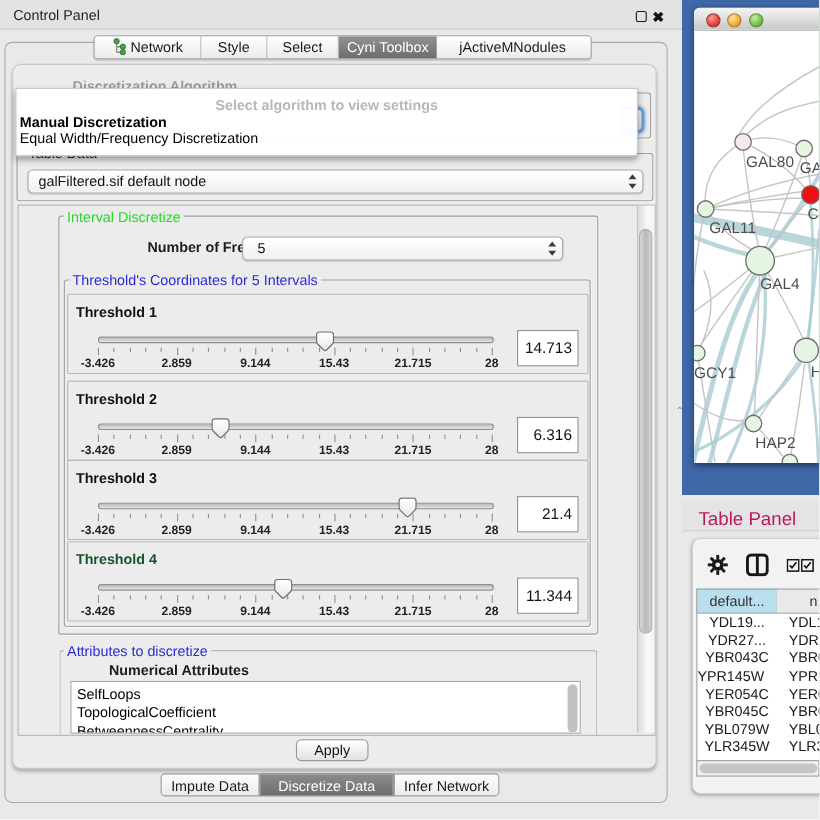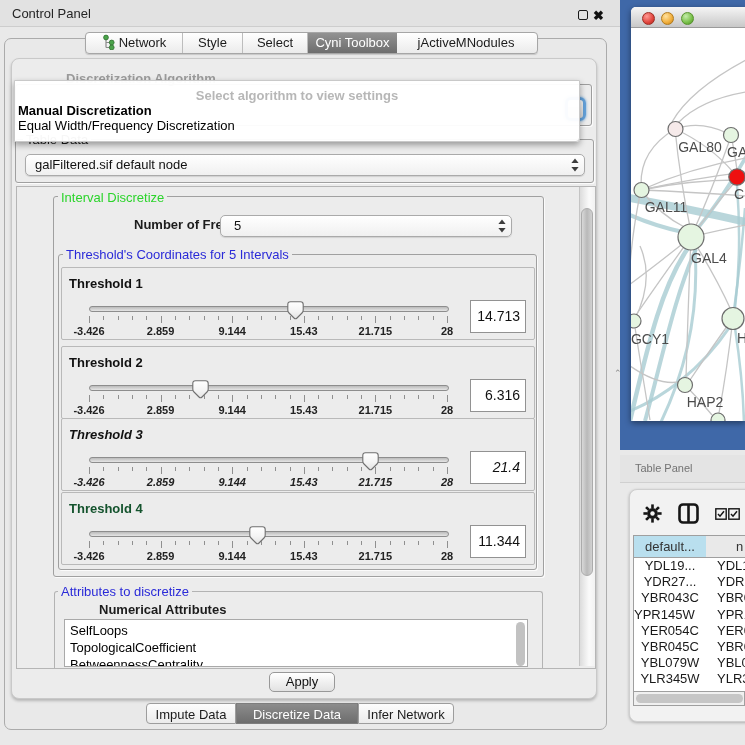--- a/index.html
+++ b/index.html
@@ -215,21 +215,21 @@
       <div style="position:absolute;left:370.7px;top:48px;width:1px;height:4px;background:#8f8f8f;"></div>
       <div style="position:absolute;left:385.0px;top:48px;width:1px;height:7px;background:#8f8f8f;"></div>
       <div class="ticklbl" style="left:27.0px;top:57px;">-3.426</div>
       <div class="ticklbl" style="left:98.6px;top:57px;">2.859</div>
       <div class="ticklbl" style="left:170.2px;top:57px;">9.144</div>
       <div class="ticklbl" style="left:241.8px;top:57px;">15.43</div>
       <div class="ticklbl" style="left:313.4px;top:57px;">21.715</div>
       <div class="ticklbl" style="left:385.0px;top:57px;">28</div>
       <div class="vbox" style="left:408px;top:32px;">6.316</div>
     </div>
-  <div class="thbox" style="left:61px;top:417.5px;font-style:italic;">
+  <div class="thbox" style="left:61px;top:417.5px;">
       <div style="position:absolute;left:7px;top:8px;font-size:13px;font-weight:bold;color:#111;">Threshold 3</div>
       <div class="track" style="left:27.0px;top:38px;width:358.0px;"></div>
       <svg style="position:absolute;left:300.0px;top:33px;" width="17" height="19" viewBox="0 0 17 19">
         <defs>
           <linearGradient id="thg3" x1="0" y1="0" x2="0" y2="1">
             <stop offset="0" stop-color="#ffffff"></stop>
             <stop offset="0.55" stop-color="#f4f4f4"></stop>
             <stop offset="1" stop-color="#e3e3e3"></stop>
           </linearGradient>
         </defs>
@@ -424,21 +424,21 @@
     </svg>
   </div>
   <div id="nettitle" class="abs">
     <div class="tl" style="left:10.5px;background:radial-gradient(circle at 35% 30%,#ff9a94,#e0443c 60%,#a8281f);border:1px solid #9c2d24;"></div>
     <div class="tl" style="left:30px;background:radial-gradient(circle at 35% 30%,#ffe2a0,#f0ad3a 60%,#c07d17);border:1px solid #b27b1c;"></div>
     <div class="tl" style="left:49.5px;background:radial-gradient(circle at 35% 30%,#c5ecab,#77bf48 60%,#4e8c27);border:1px solid #57922e;"></div>
   </div>
 
   
   <div id="tptitle" class="abs">
-      <span style="position:absolute;left:15px;top:7px;font-size:11px;color:#737373;">Table Panel</span>
+      <span style="position:absolute;left:15px;top:7px;font-size:17px;color:#be185d;">Table Panel</span>
     </div>
   <div id="tpanel" class="abs"></div>
   <rect x="8.1" y="0.2" width="2.8" height="4.2" transform="rotate(0 9.5 9.5)"><svg class="abs" style="left:643px;top:504px;" width="19" height="19" viewBox="0 0 19 19">
         <g fill="#161616">
           <circle cx="9.5" cy="9.5" r="5.4"></circle>
           <rect x="8.2" y="0.4" width="2.6" height="4.0" transform="rotate(0 9.5 9.5)"></rect>
           <rect x="8.2" y="0.4" width="2.6" height="4.0" transform="rotate(45 9.5 9.5)"></rect>
           <rect x="8.2" y="0.4" width="2.6" height="4.0" transform="rotate(90 9.5 9.5)"></rect>
           <rect x="8.2" y="0.4" width="2.6" height="4.0" transform="rotate(135 9.5 9.5)"></rect>
           <rect x="8.2" y="0.4" width="2.6" height="4.0" transform="rotate(180 9.5 9.5)"></rect>

